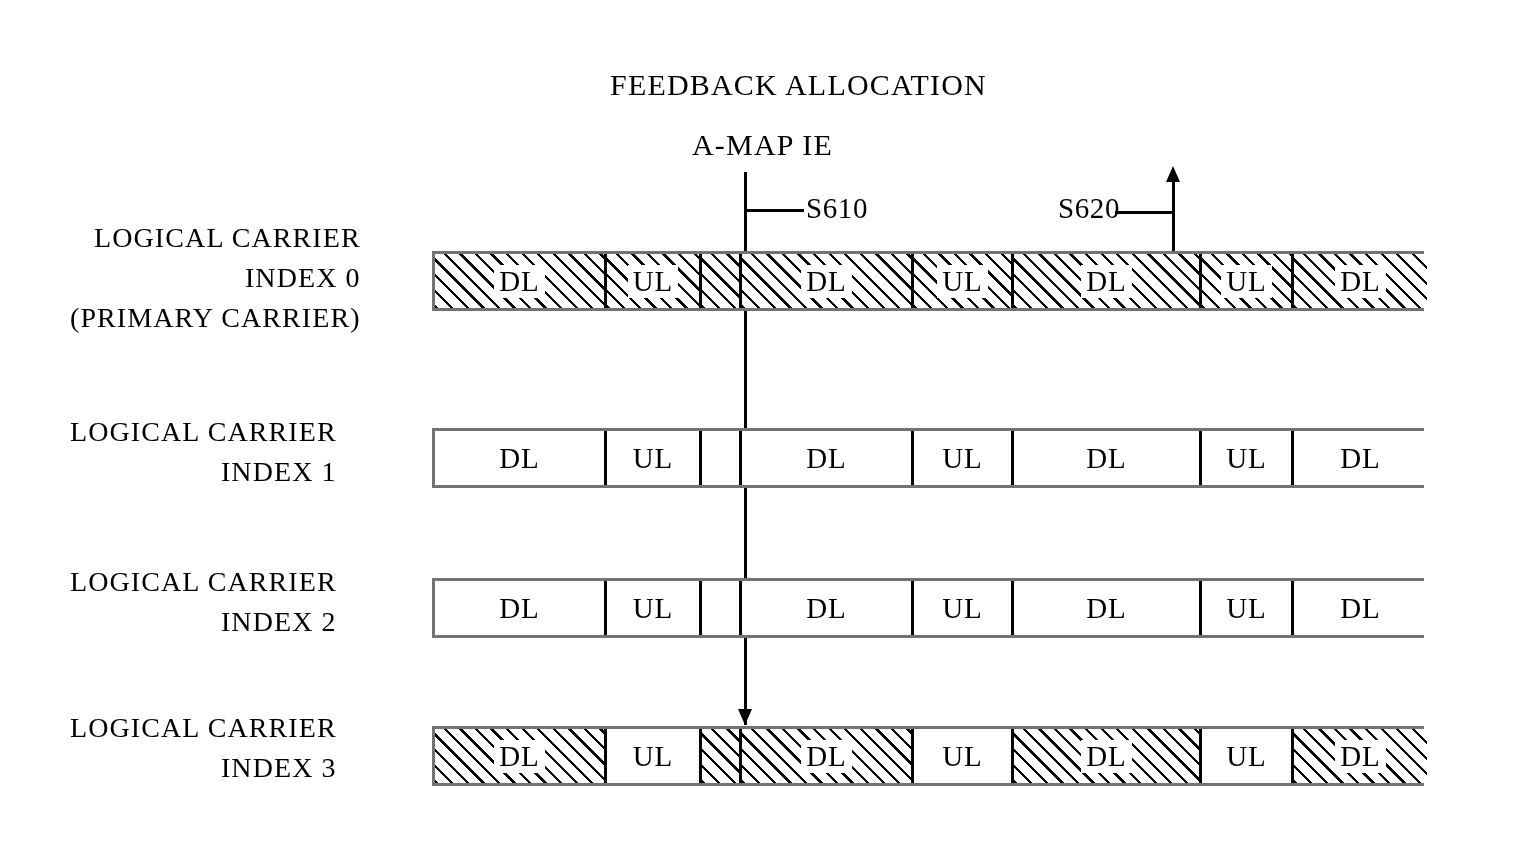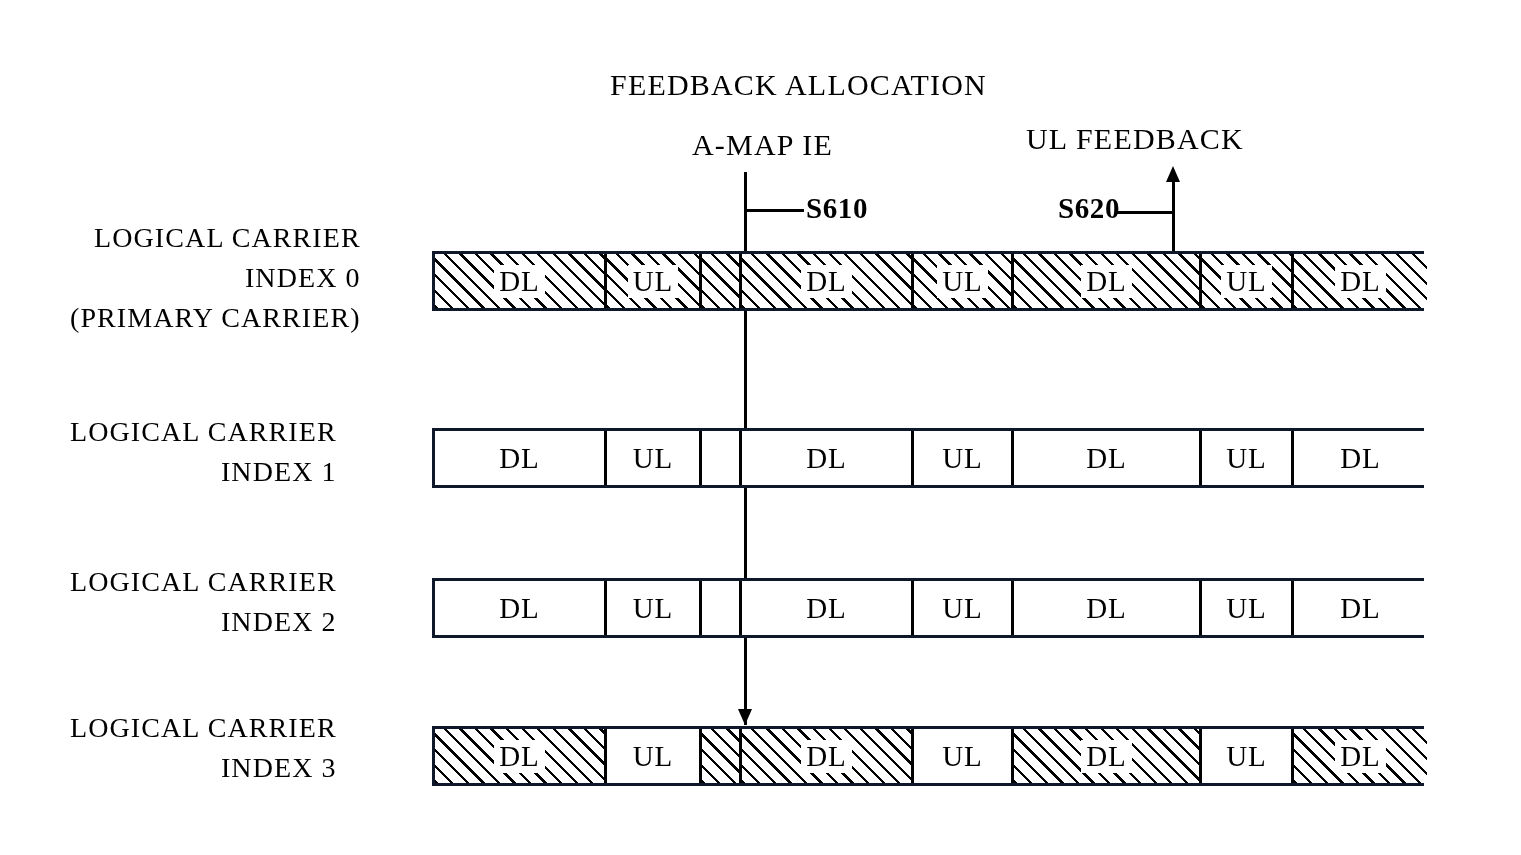--- a/index.html
+++ b/index.html
@@ -27,38 +27,38 @@
     letter-spacing: 1.2px;
     white-space: nowrap;
     line-height: 1.12;
     font-weight: 500;
   }
   .ref-text {
     position: absolute;
     font-size: 29px;
     letter-spacing: 0.6px;
     white-space: nowrap;
-    font-weight: 700;
+    font-weight: 400;
   }
   .row-label {
     position: absolute;
     font-size: 28px;
     letter-spacing: 1.1px;
     line-height: 1.42;
     white-space: pre;
     font-weight: 500;
     text-align: right;
   }
 
   
   .bar {
     position: absolute;
     display: flex;
     box-sizing: border-box;
-    border: 3px solid #0f172a;
+    border: 3px solid #737373;
     background: #ffffff;
   }
   .cell {
     position: relative;
     box-sizing: border-box;
     border-right: 3px solid #000;
     display: flex;
     align-items: center;
     justify-content: center;
     font-size: 29px;
@@ -113,21 +113,20 @@
 </style>
 </head>
 <body>
 
 <div id="figure">
 
   <div class="hdr-text" style="left:610px; top:68px;">FEEDBACK ALLOCATION</div>
 
   <div class="hdr-text" style="left:692px; top:128px;">A-MAP IE</div>
 
-  <div class="hdr-text" style="left:1026px; top:122px;">UL FEEDBACK</div>
 
   <div class="vline" style="left:744px; top:172px; height:553px;"></div>
   <div class="arrow-down" style="left:738px; top:709px;"></div>
   <div class="hline" style="left:747px; top:209px; width:57px;"></div>
   <div class="ref-text" style="left:806px; top:192px;">S610</div>
 
   <div class="vline" style="left:1172px; top:180px; height:71px;"></div>
   <div class="arrow-up" style="left:1166px; top:166px;"></div>
   <div class="hline" style="left:1115px; top:211px; width:59px;"></div>
   <div class="ref-text" style="left:1022px; top:192px;margin-left:36px;">S620</div>

